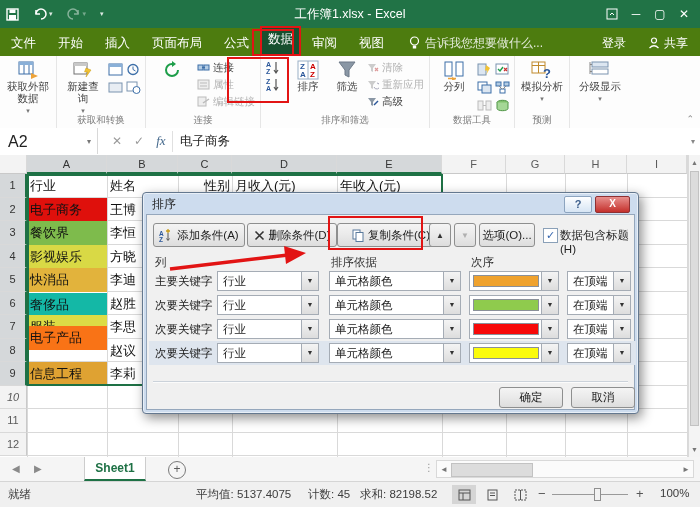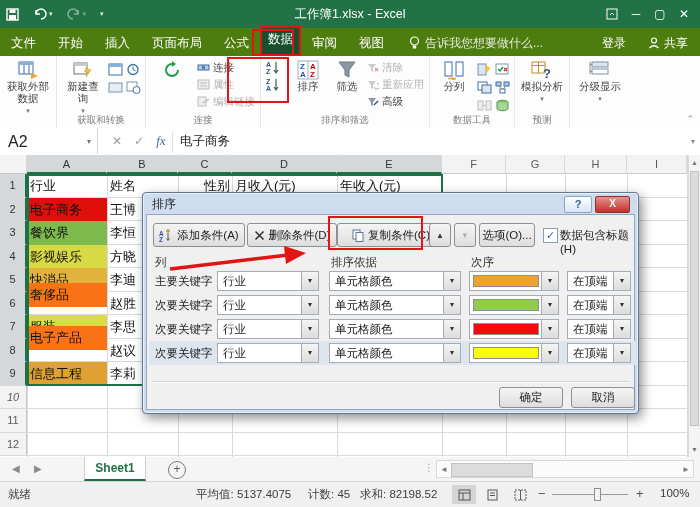--- a/index.html
+++ b/index.html
@@ -441,21 +441,21 @@
     <div class="cell" style="left:337px;top:19px;width:105px;">年收入(元)</div>
 
     <div class="cell" style="left: 27px; top: 42.5px; width: 80px; background-color: rgb(223, 16, 12);">电子商务</div>
     <div class="cell" style="left:107px;top:42.5px;width:71px;">王博</div>
     <div class="cell" style="left: 27px; top: 66px; width: 80px; background-color: rgb(126, 187, 76);">餐饮界</div>
     <div class="cell" style="left:107px;top:66px;width:71px;">李恒</div>
     <div class="cell" style="left: 27px; top: 89.5px; width: 80px; background-color: rgb(217, 217, 69);">影视娱乐</div>
     <div class="cell" style="left:107px;top:89.5px;width:71px;">方晓</div>
     <div class="cell" style="left: 27px; top: 113px; width: 80px; background-color: rgb(226, 179, 60);">快消品</div>
     <div class="cell" style="left:107px;top:113px;width:71px;">李迪</div>
-    <div class="cell" style="left: 27px; top: 128px; width: 80px; background-color: #f97316;">奢侈品</div>
+    <div class="cell" style="left: 27px; top: 138px; width: 80px; background-color: #14b8a6;">奢侈品</div>
     <div class="cell" style="left:107px;top:136.5px;width:71px;">赵胜</div>
     <div class="cell" style="left: 27px; top: 160px; width: 80px; background-color: rgb(220, 220, 69);">服装</div>
     <div class="cell" style="left:107px;top:160px;width:71px;">李思</div>
     <div class="cell" style="left: 27px; top: 171px; width: 80px; background-color: #f97316;">电子产品</div>
     <div class="cell" style="left:107px;top:183.5px;width:71px;">赵议</div>
     <div class="cell" style="left: 27px; top: 207px; width: 80px; background-color: rgb(223, 162, 50);">信息工程</div>
     <div class="cell" style="left:107px;top:207px;width:71px;">李莉</div>
 
     <div class="selborder" style="left:27px;top:19px;width:416px;height:212px;"></div>
 

